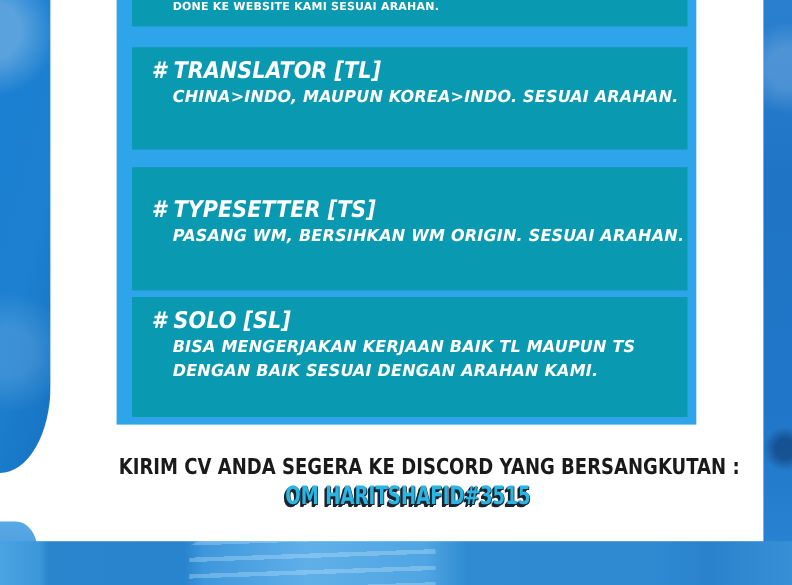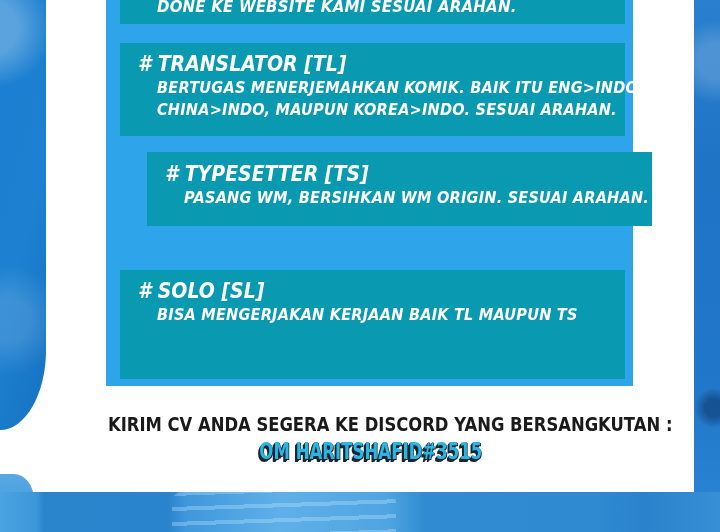--- a/index.html
+++ b/index.html
@@ -48,34 +48,34 @@
     background:var(--panel-blue,#2ea4ea);
   }
   .role-box{
     position:absolute;left:14px;width:505px;
     background:var(--box-teal,#0999b0);
     color:var(--text-white,#ffffff);
     box-sizing:border-box;
   }
   .box0{top:-62px;height:86px;display:flex;align-items:flex-end;padding:0 16px 9px 37px;}
   .box1{top:43px;height:93px;padding:9px 12px 0 18px;}
-  .box2{top:152px;height:74px;padding:10px 14px 0 18px;margin-left:27px;}
+  .box2{top:152px;height:112px;padding:26px 14px 0 18px;}
   .box3{top:270px;height:109px;padding:9px 14px 0 18px;text-decoration:underline;}
   .role-title{
     font-size:21px;font-weight:bold;font-style:italic;line-height:25px;
     white-space:nowrap;
   }
   .role-title .squeeze{display:inline-block;transform:scaleX(.9);transform-origin:0 50%;}
   .role-line{
     margin-left:19px;font-size:15px;font-weight:bold;font-style:italic;
     line-height:22px;white-space:nowrap;letter-spacing:.2px;
   }
   .role-line .squeeze{display:inline-block;transform:scaleX(.97);transform-origin:0 50%;}
   .cut-line{
-    font-size:15px;font-weight:bold;font-style:italic;line-height:16px;
+    font-size:10px;font-weight:bold;line-height:16px;
     white-space:nowrap;letter-spacing:.2px;color:var(--text-white,#ffffff);
   }
   
   .footer-zone{
     position:absolute;left:46px;top:0;width:649px;height:0;
   }
   .cta-text{
     position:absolute;left:0;top:412px;width:649px;text-align:center;
     color:var(--cta-black,#1a1a1a);font-size:20px;font-weight:bold;
     white-space:nowrap;
@@ -110,43 +110,43 @@
       <div class="cut-line">
         <span class="squeeze">DONE KE WEBSITE KAMI SESUAI ARAHAN.</span>
       </div>
     </div>
 
     <div class="role-box box1">
       <div class="role-title">
         <span class="squeeze"># TRANSLATOR [TL]</span>
       </div>
       <div class="role-line">
-        <span class="squeeze">BERTUGAS MENERJEMAHKAN KOMIK. BAIK ITU ENG&gt;INDO,</span>
-      </div>
-      <div class="role-line">
         <span class="squeeze">CHINA&gt;INDO, MAUPUN KOREA&gt;INDO. SESUAI ARAHAN.</span>
       </div>
     </div>
 
     <div class="role-box box2">
       <div class="role-title">
         <span class="squeeze"># TYPESETTER [TS]</span>
       </div>
       <div class="role-line">
         <span class="squeeze">PASANG WM, BERSIHKAN WM ORIGIN. SESUAI ARAHAN.</span>
       </div>
     </div>
 
     <div class="role-box box3">
       <div class="role-title">
         <span class="squeeze"># SOLO [SL]</span>
       </div>
       <div class="role-line">
         <span class="squeeze">BISA MENGERJAKAN KERJAAN BAIK TL MAUPUN TS</span>
       </div>
+      <div class="role-line">
+        <span class="squeeze">DENGAN BAIK SESUAI DENGAN ARAHAN KAMI.</span>
+      </div>
     </div>
 
   </div>
 
   <div class="footer-zone">
     <div class="cta-text">
       <span class="squeeze">KIRIM CV ANDA SEGERA KE DISCORD YANG BERSANGKUTAN :</span>
     </div>
     <div class="discord-handle">
       <span class="squeeze">OM HARITSHAFID#3515</span>

